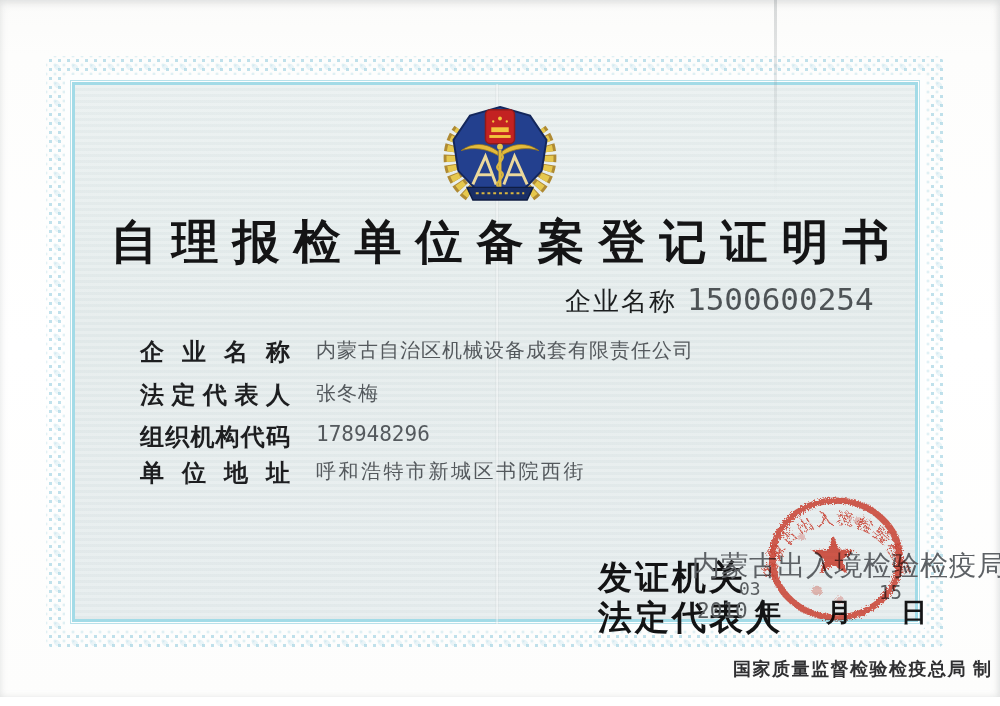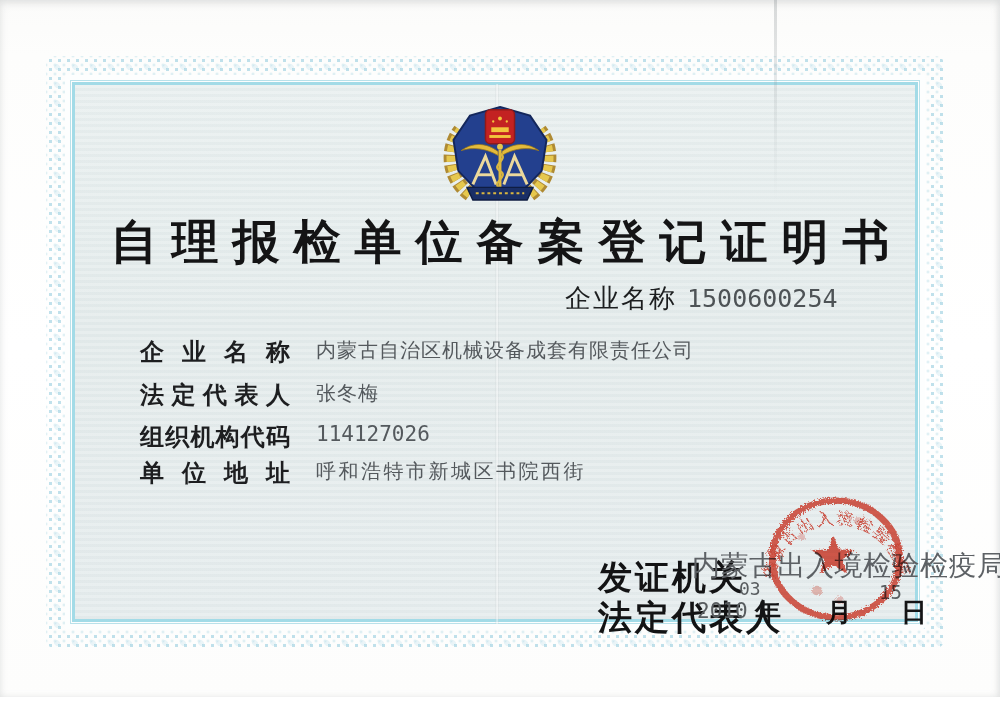--- a/index.html
+++ b/index.html
@@ -35,21 +35,21 @@
     background:linear-gradient(to bottom, rgba(120,128,132,.28), rgba(150,158,162,.10) 70%, transparent);
   }
   
   .title{
     position:absolute;left:0;right:0;top:211px;z-index:6;text-align:center;
     font-family:"DejaVu Sans","Liberation Sans",sans-serif;font-weight:700;
     font-size:47px;letter-spacing:14px;text-indent:14px;color:#141415;
   }
   .reg-line{position:absolute;left:565px;top:281px;z-index:6;white-space:nowrap;}
   .reg-label{font-size:26px;color:#1c1e1f;letter-spacing:2px;}
-  .reg-number{font-family:"DejaVu Sans Mono","Liberation Mono",monospace;font-size:25px;color:#4e5356;margin-left:10px;letter-spacing:0px;}
+  .reg-number{font-family:"DejaVu Sans Mono","Liberation Mono",monospace;font-size:31px;color:#4e5356;margin-left:10px;letter-spacing:0px;}
   .field-row{position:absolute;left:140px;z-index:6;white-space:nowrap;}
   .field-label{
     display:inline-block;width:150px;font-size:24px;font-weight:600;color:#1d1e20;
     text-align:justify;text-align-last:justify;vertical-align:top;
   }
   .field-value{
     display:inline-block;margin-left:22px;font-size:20px;color:#54595d;
     letter-spacing:1px;vertical-align:top;margin-top:1px;
   }
   .field-value.num{font-family:"DejaVu Sans Mono","Liberation Mono",monospace;font-size:21px;letter-spacing:0;}
@@ -121,21 +121,21 @@
   <div class="field-row" style="top:379px">
     <span class="field-label">法定代表人</span>
     <span class="field-value">张冬梅</span>
   </div>
   <div class="field-row" style="top:336px">
     <span class="field-label">企业名称</span>
     <span class="field-value">内蒙古自治区机械设备成套有限责任公司</span>
   </div>
   <div class="field-row" style="top:421px">
     <span class="field-label">组织机构代码</span>
-    <span class="field-value num">114127026</span>
+    <span class="field-value num">178948296</span>
   </div>
   <div class="field-row" style="top:457px">
     <span class="field-label">单位地址</span>
     <span class="field-value" style="letter-spacing:2.5px">呼和浩特市新城区书院西街</span>
   </div>
 
   <div class="issue-label" style="left:598px;top:555px">发证机关</div>
   <div class="issue-value">内蒙古出入境检验检疫局</div>
   <div class="issue-label" style="left:598px;top:595px">法定代表人</div>
 
@@ -160,17 +160,18 @@
       <text font-size="20" fill="#dd3b2a" opacity=".9" letter-spacing="2" font-family="Liberation Serif, DejaVu Serif, serif">
         <textPath href="#sealArc" startOffset="2">内蒙古出入境检验检疫局</textPath>
       </text>
       <circle cx="78" cy="140" r="6" fill="#dd3b2a" opacity=".35"></circle>
       <circle cx="126" cy="52" r="5" fill="#dd3b2a" opacity=".3"></circle>
       <circle cx="60" cy="72" r="4" fill="#dd3b2a" opacity=".3"></circle>
       <circle cx="104" cy="152" r="5" fill="#dd3b2a" opacity=".3"></circle>
     </g>
   </svg>
 
+  <div class="footer-line">国家质量监督检验检疫总局 制</div>
 
   <div class="crease-center"></div>
   <div class="crease-top-right"></div>
 
 </div>
 
 </body></html>

